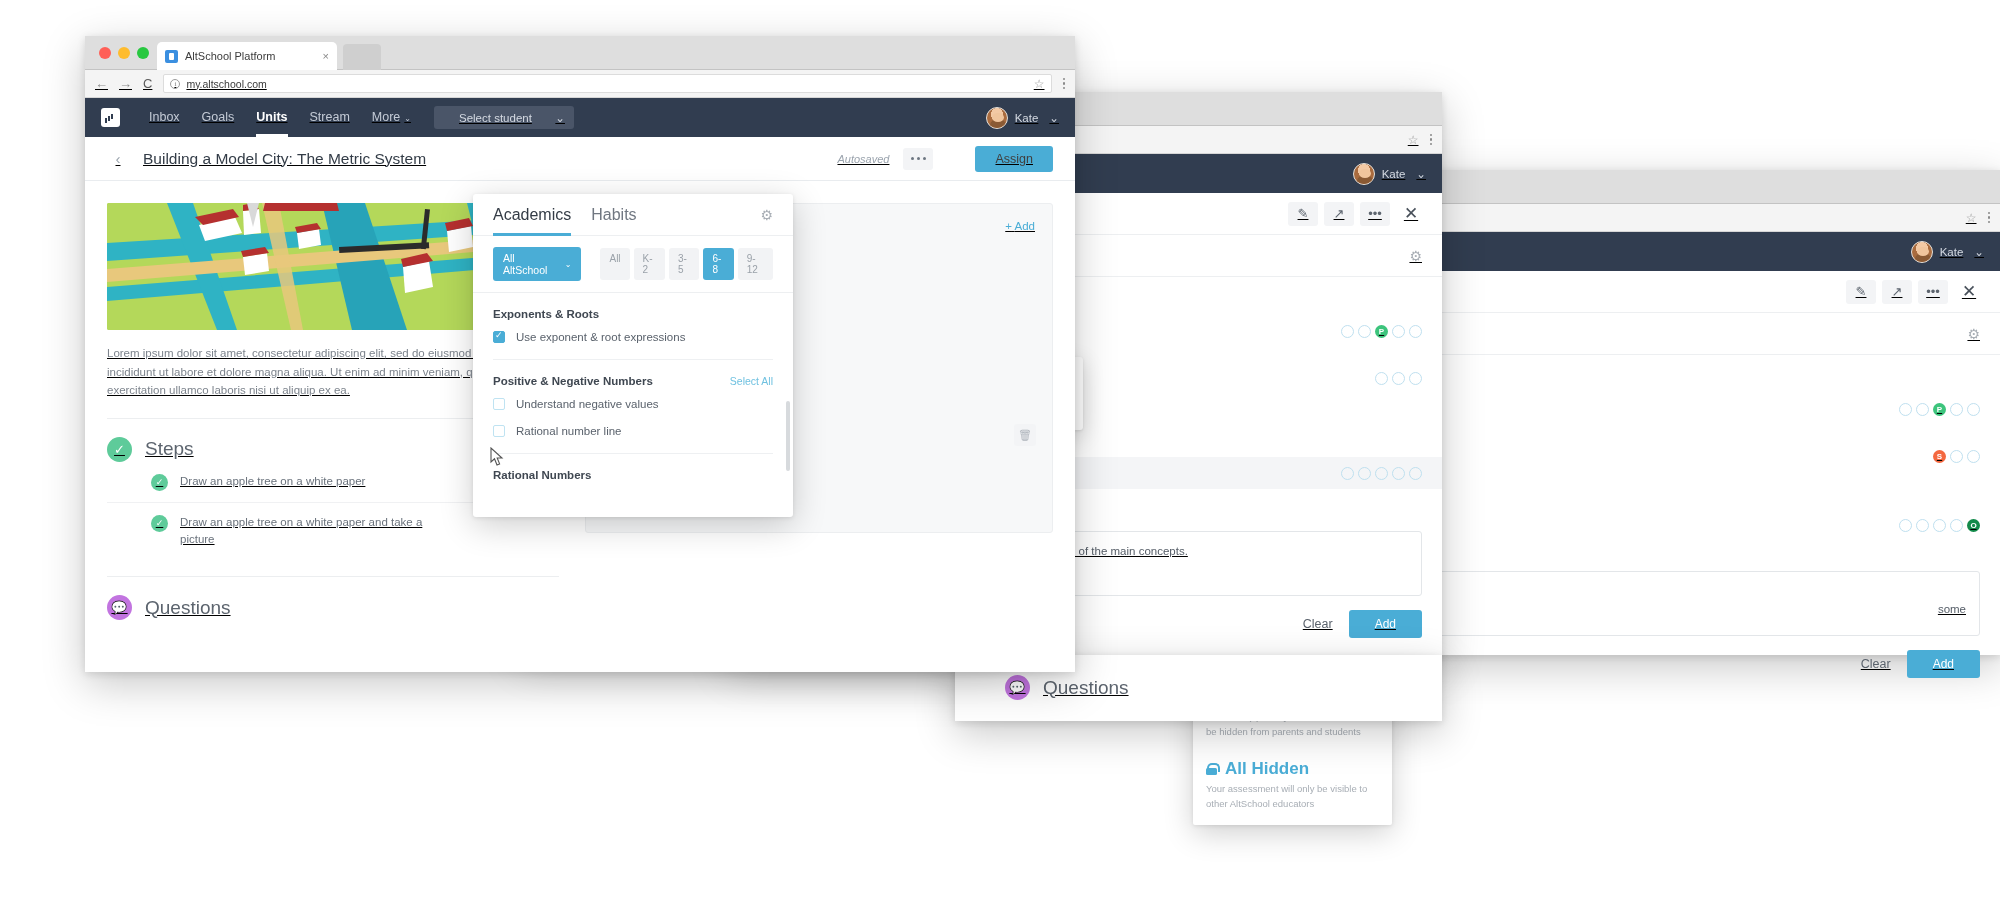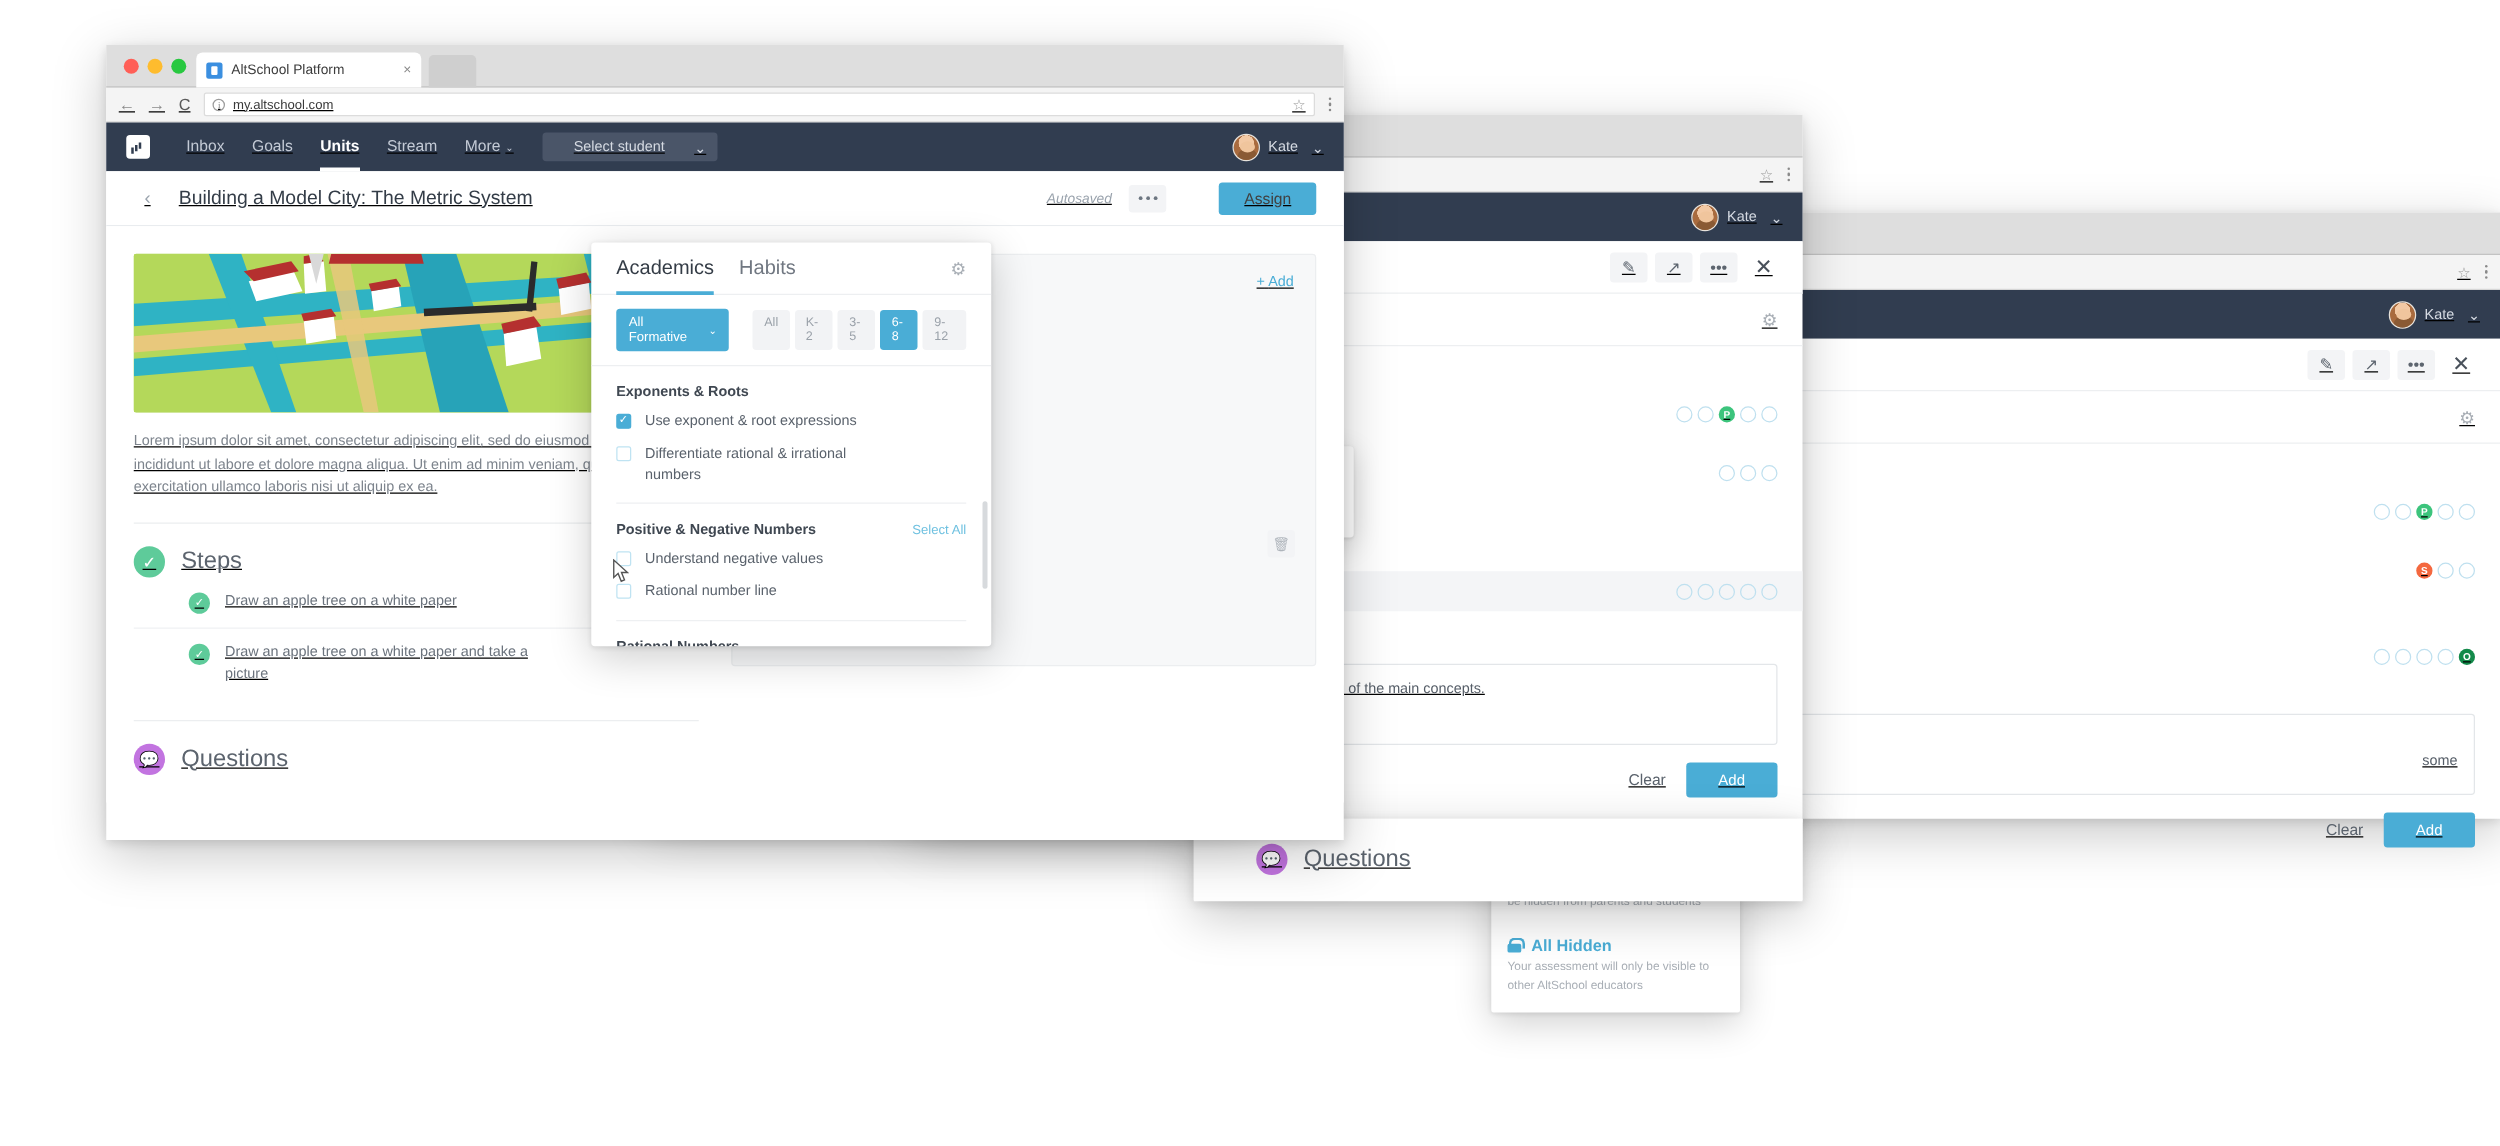--- a/index.html
+++ b/index.html
@@ -177,21 +177,21 @@
   
   .qstrip { display:flex; align-items:center; gap:13px; padding:18px 46px; border-top:1px solid #eceef0;
             background:#fff; }
 
   
   .vismenu { position:absolute; background:#fff; border-radius:2px; width:199px;
              box-shadow:0 8px 30px rgba(0,0,0,.19), 0 1px 4px rgba(0,0,0,.10); padding-bottom:4px;}
   .vm-title { font-size:10.5px; color:#4d555f; padding:12px 13px 10px 13px; }
   .vm-item { padding:9px 13px 10px 13px; }
   .vm-item.sel { background:#dceefa; }
-  .vm-h { display:flex; align-items:center; gap:8px; font-size:13px; color:#4aadd6;
+  .vm-h { display:flex; align-items:center; gap:8px; font-size:17px; color:#4aadd6;
           font-weight:bold; margin-bottom:3px;}
   .vm-d { font-size:9.5px; color:#a8aeb5; line-height:1.55; }
   .ic-lock { width:11px;height:12px;position:relative; flex:none;}
   .ic-lock::before{content:"";position:absolute;left:1px;top:0;width:9px;height:7px;
                    border:2px solid #4aadd6;border-bottom:none;border-radius:5px 5px 0 0;}
   .ic-lock::after{content:"";position:absolute;left:0;top:5px;width:11px;height:7px;
                   background:#4aadd6;border-radius:1.5px;}
   .ic-score { width:14px;height:11px; border:1.6px solid #4aadd6; border-radius:2px; position:relative; flex:none;}
   .ic-score::after{content:"";position:absolute;left:1px;top:1.5px;width:6px;height:1.4px;background:#4aadd6;
                    box-shadow:0 3px 0 #4aadd6, 0 6px 0 #4aadd6;}
@@ -574,45 +574,41 @@
     </div>
 
     <div class="popover" style="left:388px; top:158px; width:320px; height:323px;">
       <div class="ptabs">
         <div class="ptab active">Academics</div>
         <div class="ptab">Habits</div>
         <div class="gear">⚙</div>
       </div>
       <div class="filters">
         <div class="pill">
-          <span>All Formative</span>
+          <span>All AltSchool</span>
           <span style="font-size:8px">⌄</span>
         </div>
         <div class="gradepills">
           <div class="gp">All</div>
           <div class="gp">K-2</div>
           <div class="gp">3-5</div>
           <div class="gp on">6-8</div>
           <div class="gp">9-12</div>
         </div>
       </div>
 
       <div class="objlist">
 
         <div class="grp">
           <div class="gt">Exponents &amp; Roots</div>
         </div>
         <div class="orow">
           <div class="cb on"></div>
           <span>Use exponent &amp; root expressions</span>
         </div>
-        <div class="orow">
-          <div class="cb"></div>
-          <span style="max-width:200px;display:block">Differentiate rational &amp; irrational numbers</span>
-        </div>
         <div class="divider-row"></div>
 
         <div class="grp">
           <div class="gt">Positive &amp; Negative Numbers</div>
           <div class="selall">Select All</div>
         </div>
         <div class="orow">
           <div class="cb"></div>
           <span>Understand negative values</span>
         </div>

